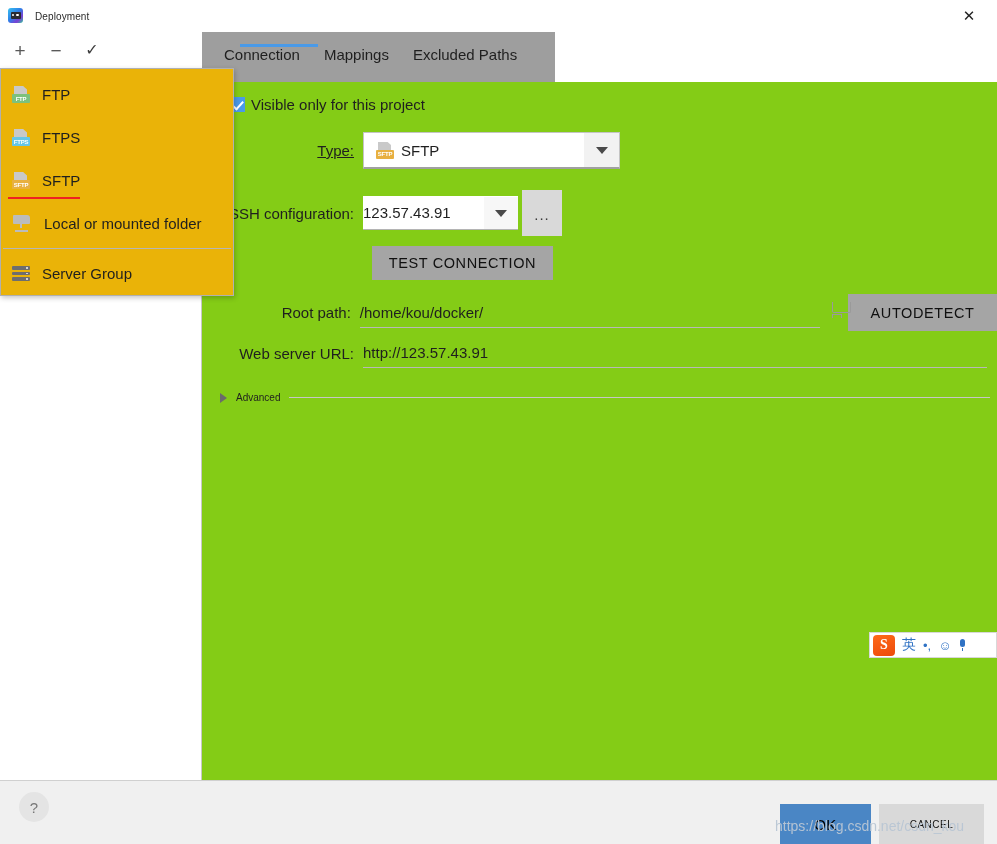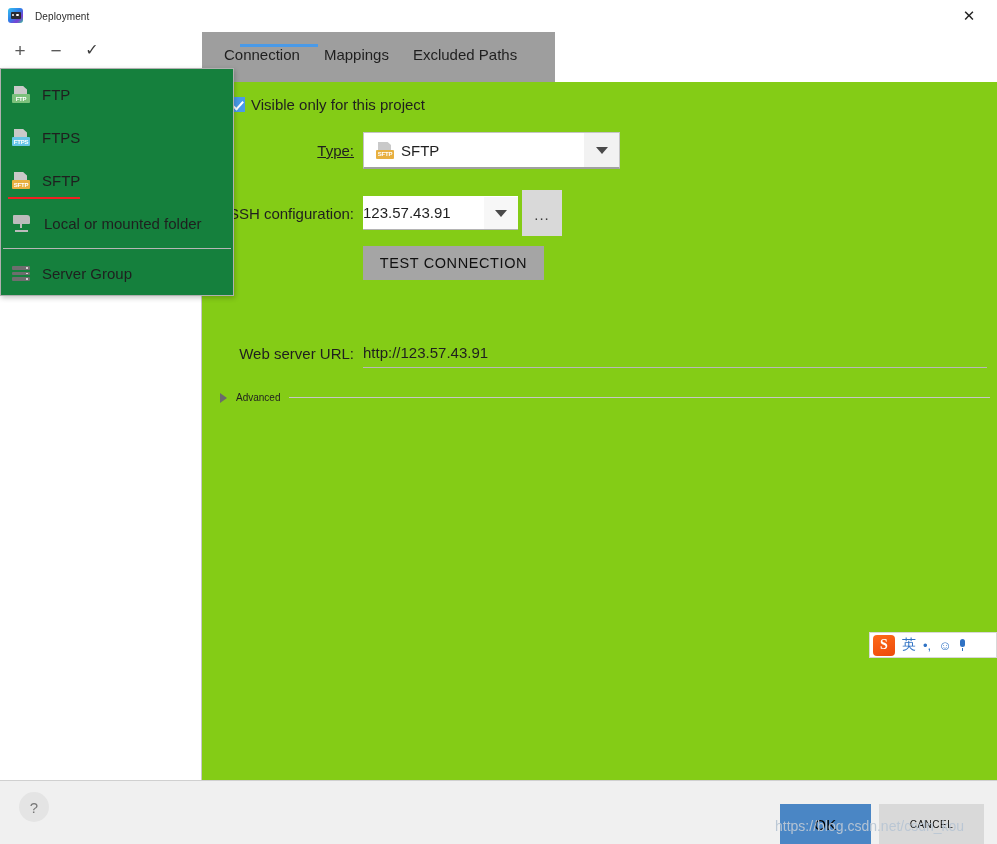--- a/index.html
+++ b/index.html
@@ -272,20 +272,21 @@
   }
 
   .gray-btn {
     background: #a5a5a5;
     color: #101010;
     font-size: 14.5px;
     letter-spacing: 0.6px;
     display: flex; align-items: center; justify-content: center;
     cursor: default;
     border: none;
+    margin-left: 9px;
   }
 
   
   .textfield {
     position: relative;
     border-bottom: 1px solid #b8b8b8;
     height: 30px;
     display: flex;
     align-items: center;
   }
@@ -352,21 +353,21 @@
     flex: 1;
     height: 1px;
     background: #c6c6c6;
   }
 
   
   .popup {
     position: absolute;
     left: 0; top: 68px;
     width: 234px;
-    background: #15803d;
+    background: #eab308;
     border: 1px solid #b0b0b0;
     box-shadow: 1px 2px 5px rgba(0,0,0,0.22);
     z-index: 40;
     padding: 4px 0 0 0;
   }
   .menu-item {
     height: 43px;
     display: flex;
     align-items: center;
     padding-left: 11px;
@@ -606,20 +607,30 @@
         <span class="txt">123.57.43.91</span>
         <span class="arrowbox">
             <span class="caret"></span>
           </span>
       </div>
       <div class="dots-btn" style="margin-left:4px;">...</div>
     </div>
 
     <div class="gray-btn" style="position:absolute; left:161px; top:164px; width:181px; height:34px;">TEST CONNECTION</div>
 
+    <div class="field-row" style="left:0px; top:212px; width:795px;">
+      <div class="field-label" style="width:152px;">Root path:</div>
+      <div class="textfield" style="margin-left:9px; width:470px;">
+        <span class="tval">/home/kou/docker/</span>
+      </div>
+      <div style="margin-left:12px;">
+        <span class="folder-icon"><span class="ft"></span><span class="fb"></span></span>
+      </div>
+      <div class="gray-btn" style="margin-left:16px; width:152px; height:37px;">AUTODETECT</div>
+    </div>
 
     <div class="field-row" style="left:0px; top:256px; width:795px;">
       <div class="field-label" style="width:152px;">Web server URL:</div>
       <div class="textfield" style="margin-left:9px; width:624px;">
         <span class="tval">http://123.57.43.91</span>
       </div>
       <div style="margin-left:10px;">
         <span class="globe-icon"></span>
       </div>
     </div>

